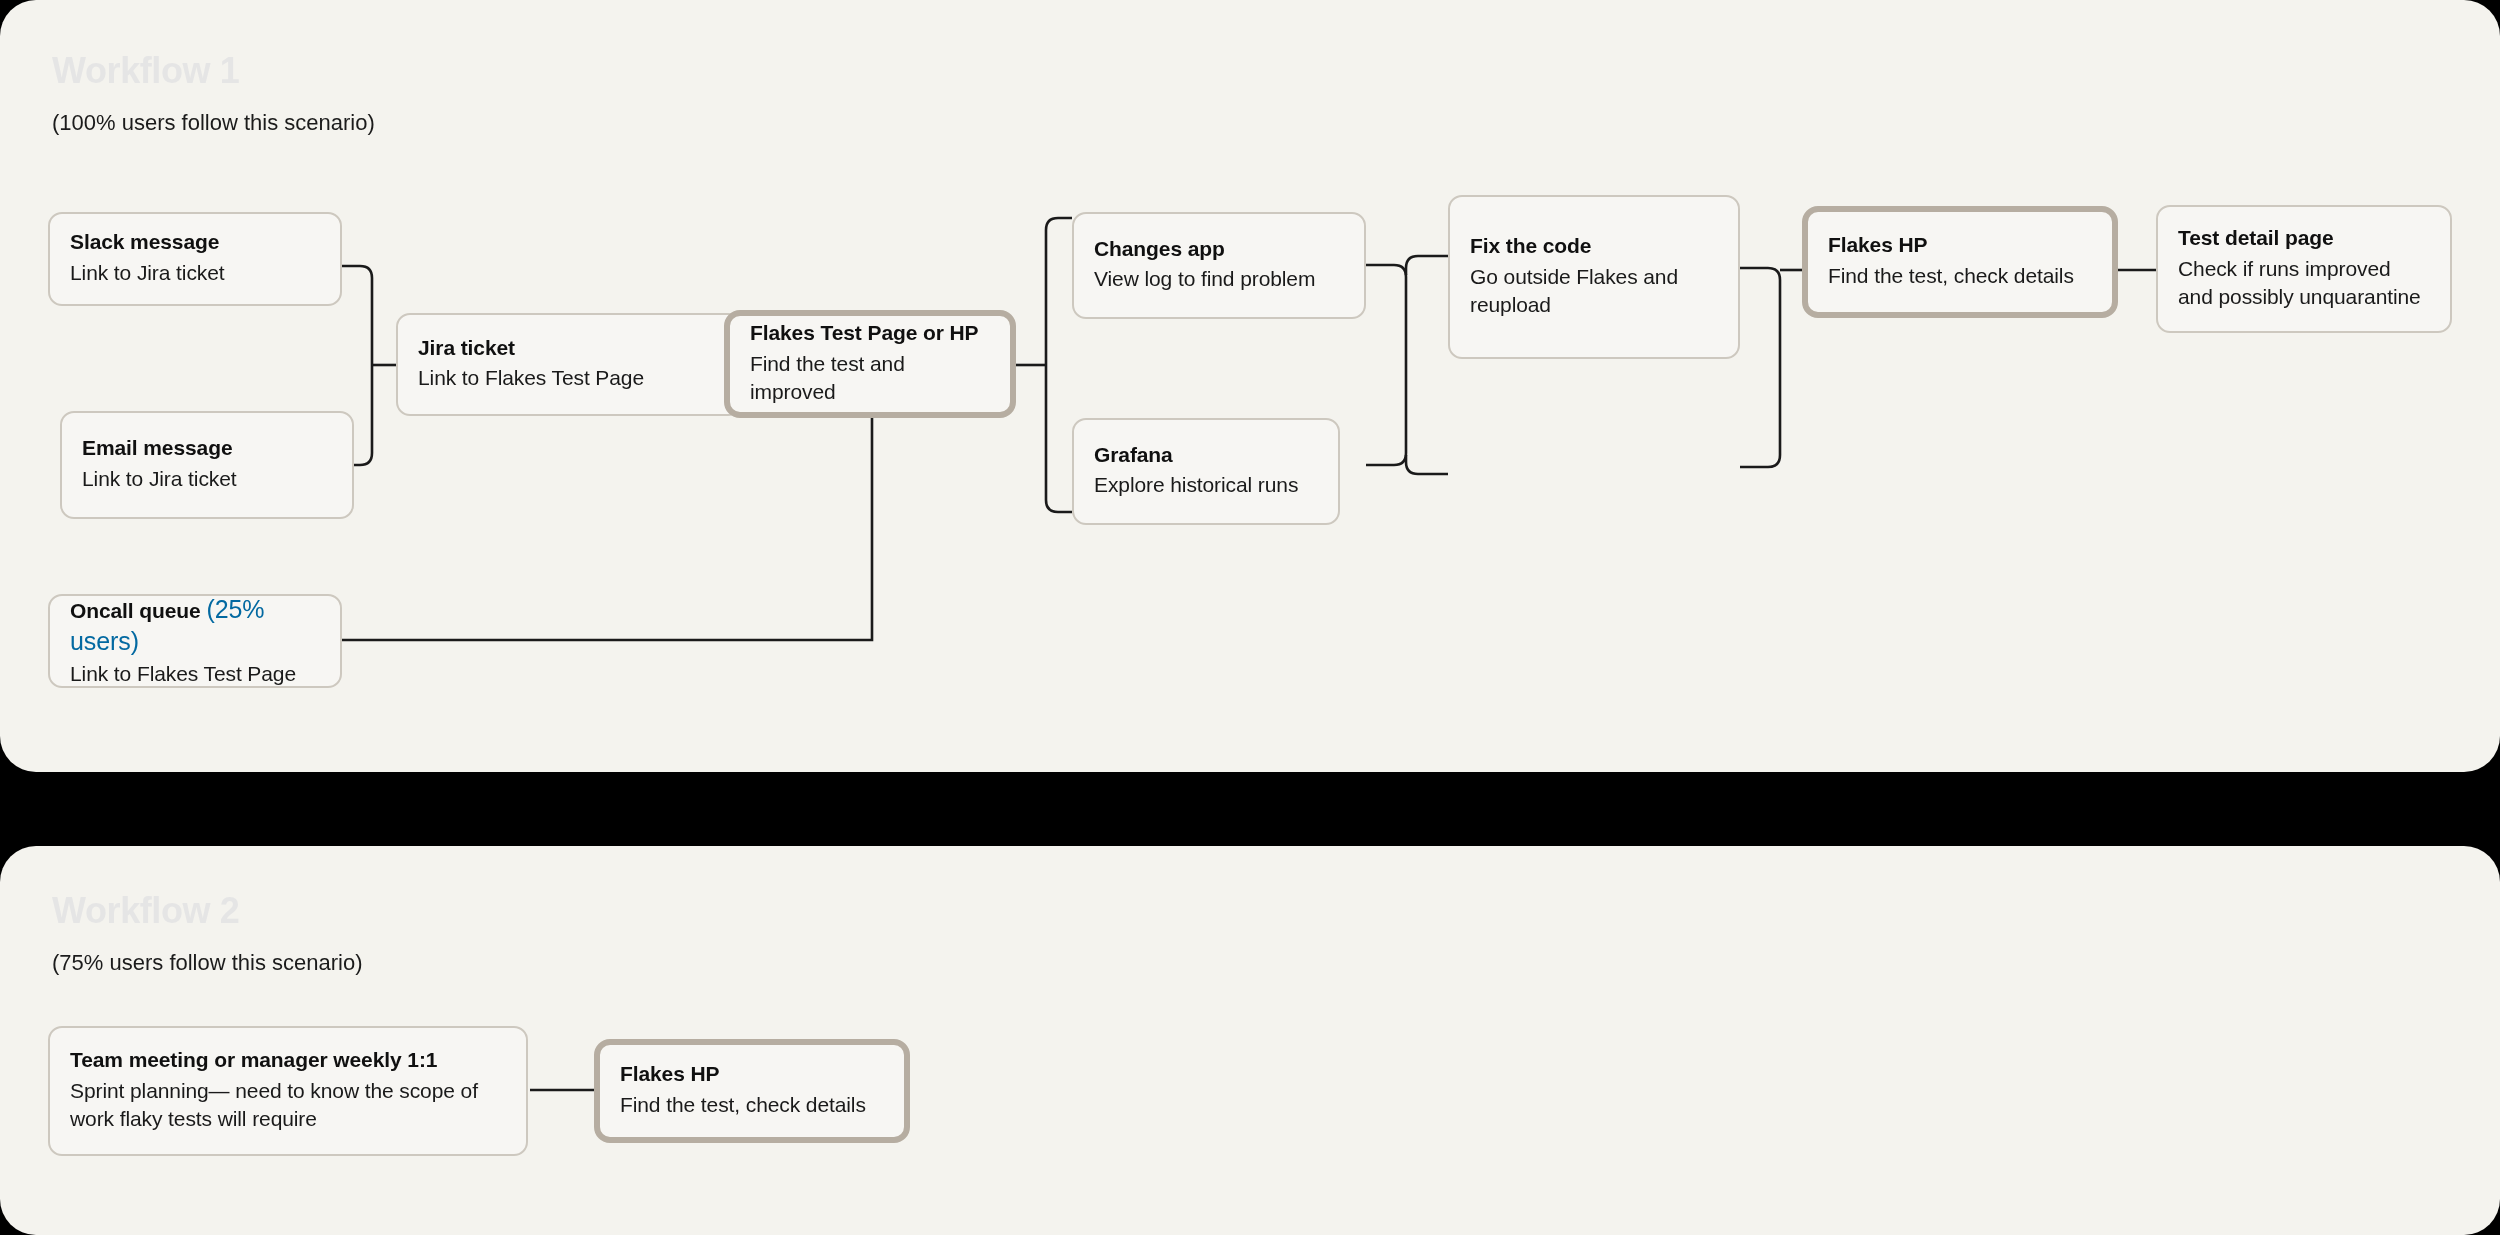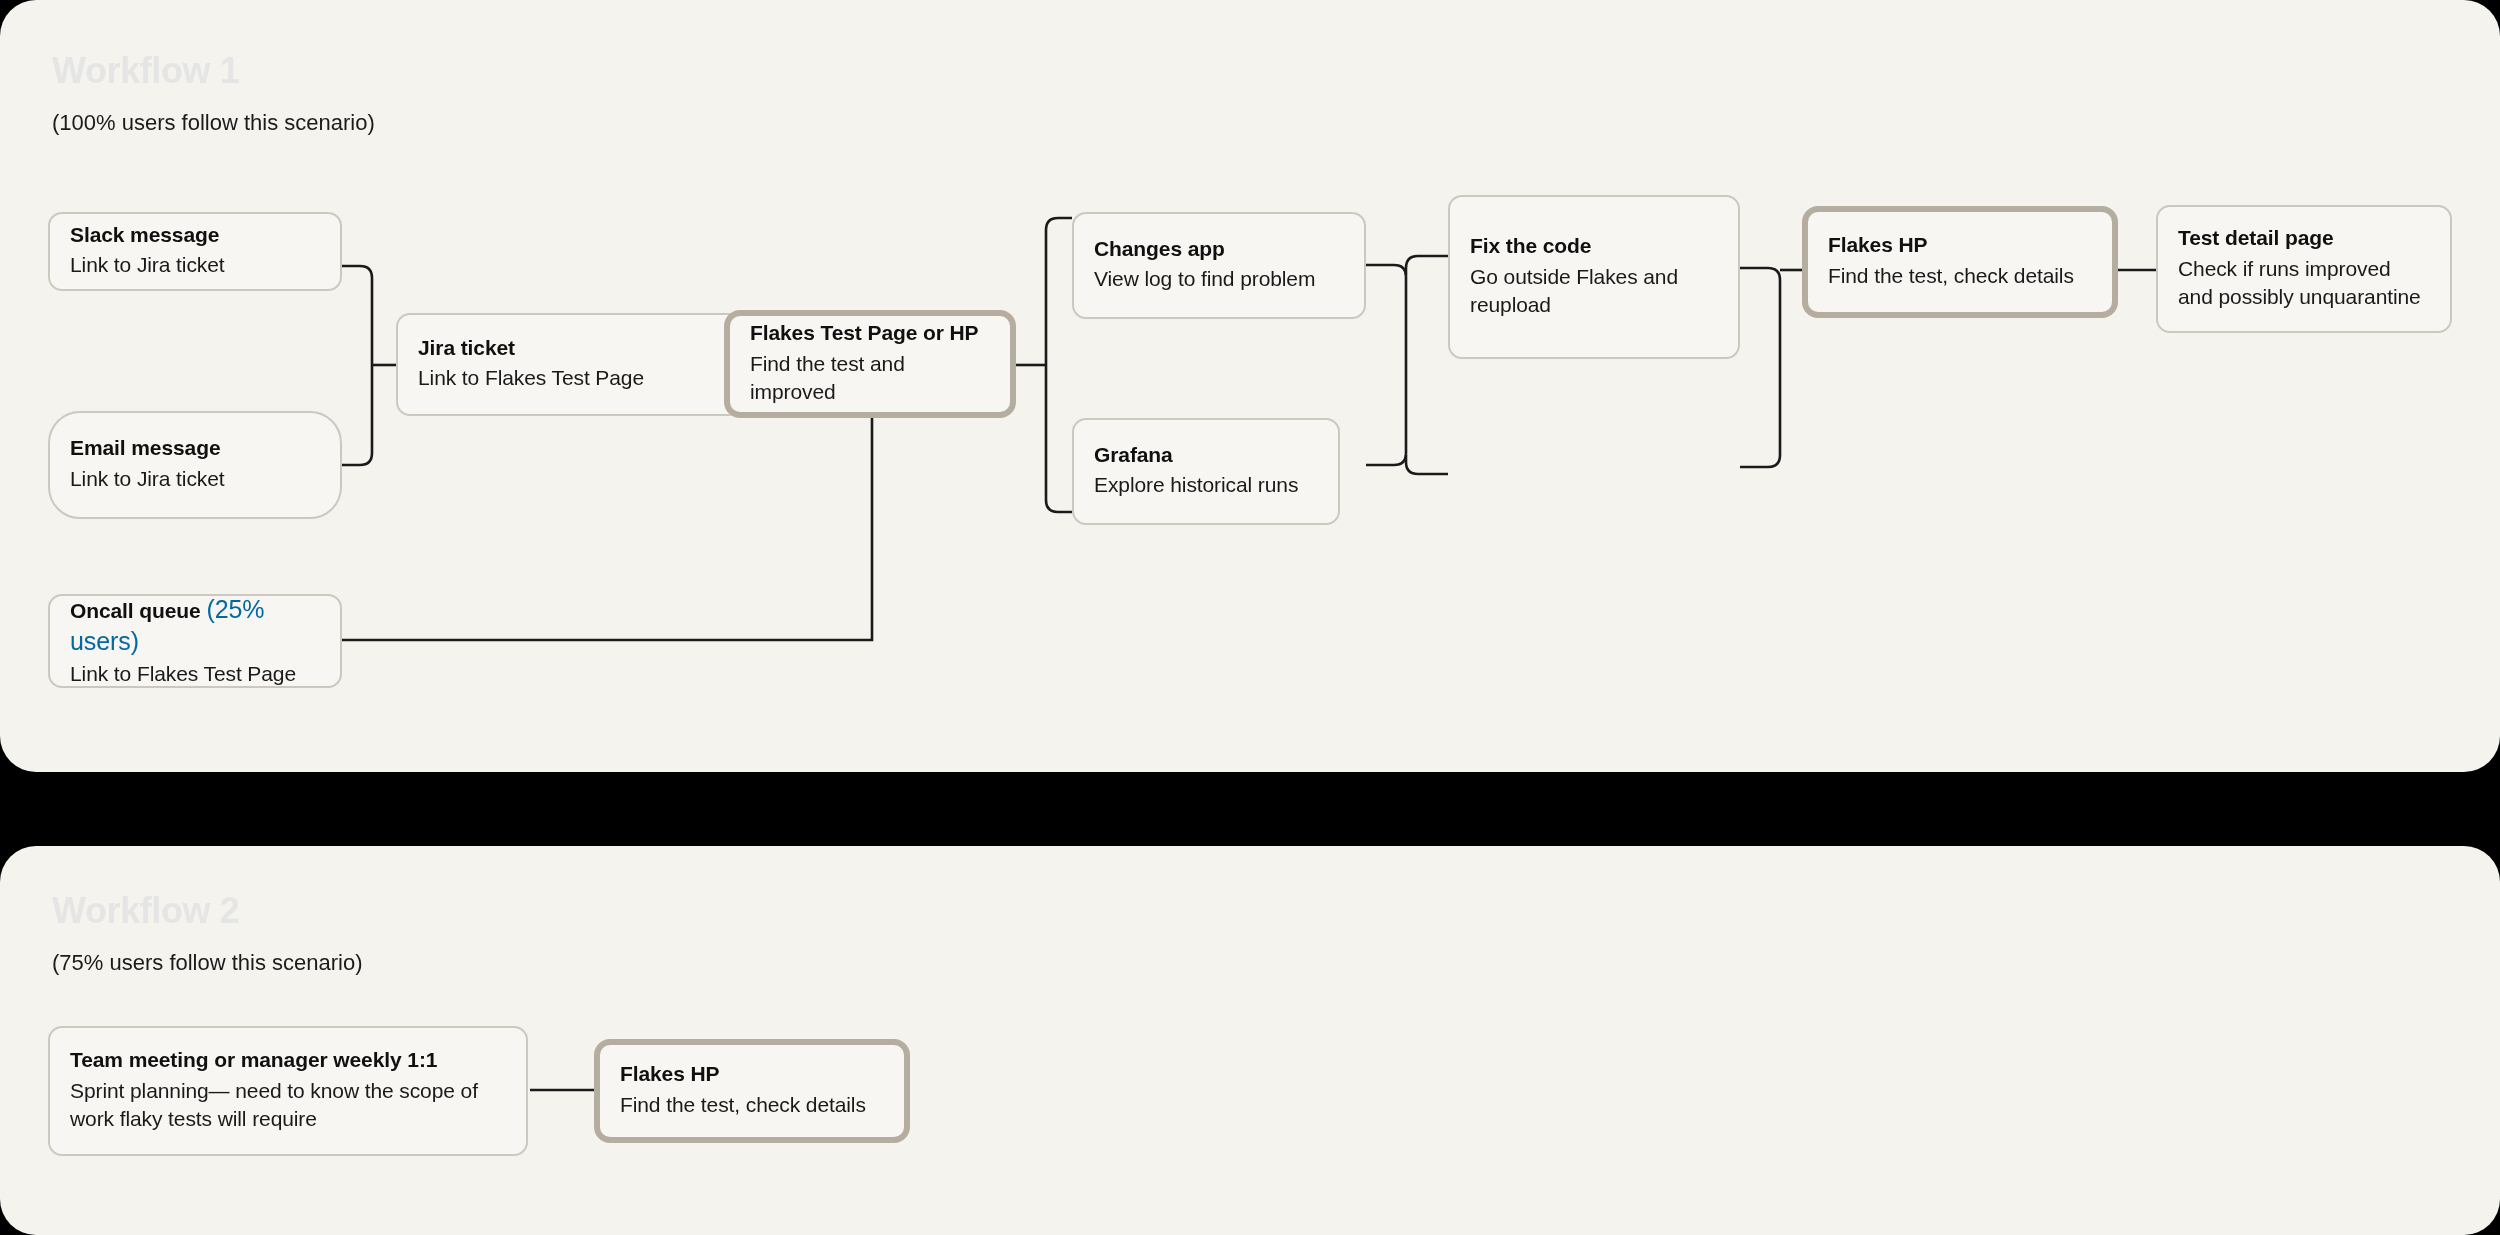--- a/index.html
+++ b/index.html
@@ -140,26 +140,26 @@
       <path d="M 530 1090 H 596"></path>
     </g>
   </svg>
 
   <div class="wf-title" id="wf1-title">Workflow 1</div>
   <div class="wf-subtitle" id="wf1-sub">(100% users follow this scenario)</div>
 
   <div class="wf-title" id="wf2-title">Workflow 2</div>
   <div class="wf-subtitle" id="wf2-sub">(75% users follow this scenario)</div>
 
-  <div class="node" style="left:48px; top:212px; width:294px; height:79px;">
+  <div class="node" style="left:48px; top:212px; width:294px; height:94px;">
     <div class="node-title">Slack message</div>
     <div class="node-sub">Link to Jira ticket</div>
   </div>
 
-  <div class="node" style="left:48px; top:411px; width:294px; height:108px;border-radius:32px;">
+  <div class="node" style="left:60px; top:411px; width:294px; height:108px;">
     <div class="node-title">Email message</div>
     <div class="node-sub">Link to Jira ticket</div>
   </div>
 
   <div class="node" style="left:48px; top:594px; width:294px; height:94px;">
     <div class="node-title">
       <span>Oncall queue</span>
       <span class="pct">(25% users)</span>
     </div>
     <div class="node-sub">Link to Flakes Test Page</div>

